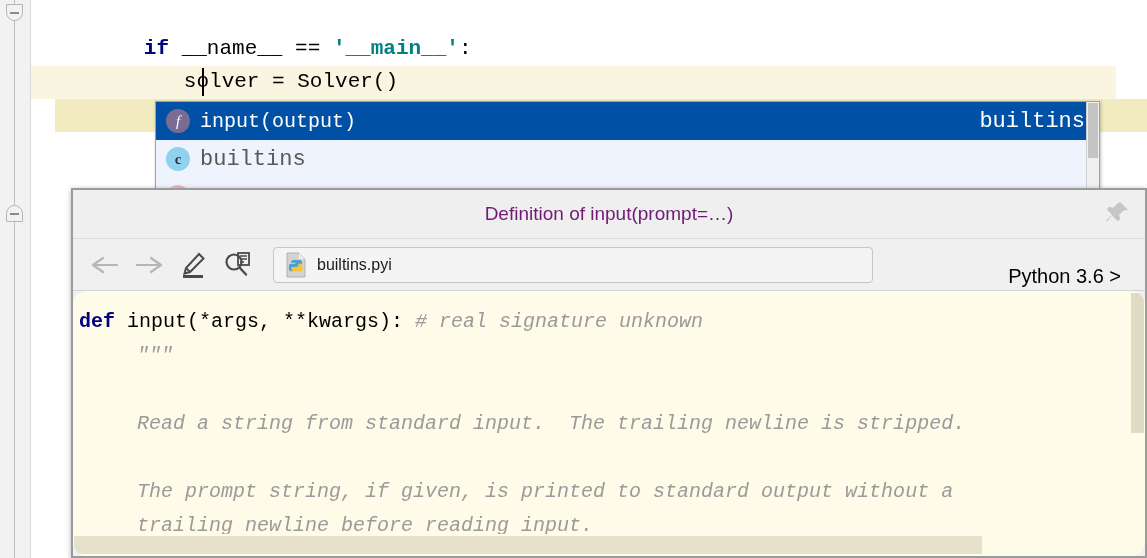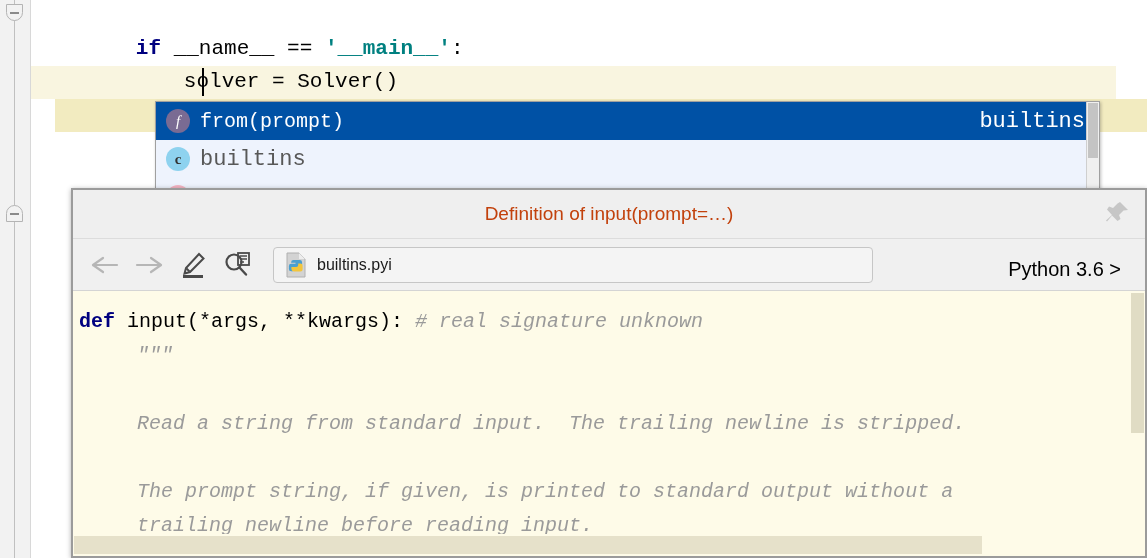--- a/index.html
+++ b/index.html
@@ -170,21 +170,21 @@
     height: 48px;
     background: #efefef;
     border-bottom: 1px solid #dcdcdc;
     display: flex;
     align-items: center;
     justify-content: center;
   }
   .doc-title {
     font-family: "Liberation Sans", sans-serif;
     font-size: 19px;
-    color: #c2410c;
+    color: #701a75;
   }
   .pin-btn {
     position: absolute;
     right: 10px; top: 6px;
     width: 34px; height: 36px;
     display: flex; align-items: center; justify-content: center;
   }
 
   .doc-toolbar {
     position: relative;
@@ -216,38 +216,39 @@
   }
   .path-text {
     font-family: "Liberation Sans", sans-serif;
     font-size: 16px;
     color: #1a1a1a;
     margin-left: 9px;
   }
   .toolbar-right {
     position: absolute;
     right: 24px;
-    top: 4px;
+    top: 11px;
     height: 52px;
     display: flex;
     align-items: center;
     font-family: "Liberation Sans", sans-serif;
     font-size: 20px;
     color: #000000;
     margin-left: 12px;
   }
 
   .doc-body {
     position: absolute;
     left: 0;
     top: 101px;
     right: 0;
     bottom: 0;
     background: #fefbe8;
     overflow: hidden;
+    border-radius: 14px;
   }
   .doc-code {
     position: absolute;
     left: 0; top: 0; right: 16px; bottom: 22px;
     padding: 14px 0 0 6px;
     box-sizing: border-box;
     font-family: "Liberation Mono", monospace;
     font-size: 20px;
     line-height: 34px;
     color: #000000;
@@ -320,21 +321,21 @@
     <div class="hl-strong" style="top:99px;"></div>
 
     <div class="gutter">
       <div class="fold-line"></div>
       <div class="fold-marker m1"></div>
       <div class="fold-marker m2"></div>
     </div>
 
     <div class="code-area">
 
-      <div class="code-line" style="top:-1px; left:4px;">
+      <div class="code-line" style="top:-1px; left:12px;">
         <span class="kw">if</span><span class="ident"> __name__ == </span><span class="str">'__main__'</span><span class="ident">:</span>
       </div>
 
       <div class="code-line" style="top:32px; left:52px;">
         <span class="ident">solver = Solver()</span>
       </div>
 
       <div class="code-line" style="top:65px; left:52px;">
         <span class="ident">a = int</span><span class="ident">(</span><span class="caret-txt">in</span>
       </div>
@@ -352,21 +353,21 @@
         <span class="ident">resul</span>
       </div>
 
     </div>
   </div>
 
   <div id="completion">
 
     <div class="cmp-row selected">
       <span class="cmp-icon icon-f">f</span>
-      <span class="cmp-label">from(prompt)</span>
+      <span class="cmp-label">input(output)</span>
       <span class="cmp-pkg">builtins</span>
     </div>
 
     <div class="cmp-row plain">
       <span class="cmp-icon icon-c">c</span>
       <span class="cmp-pkg">builtins</span>
     </div>
 
     <div class="cmp-row plain">
       <span class="cmp-icon icon-p">p</span>

